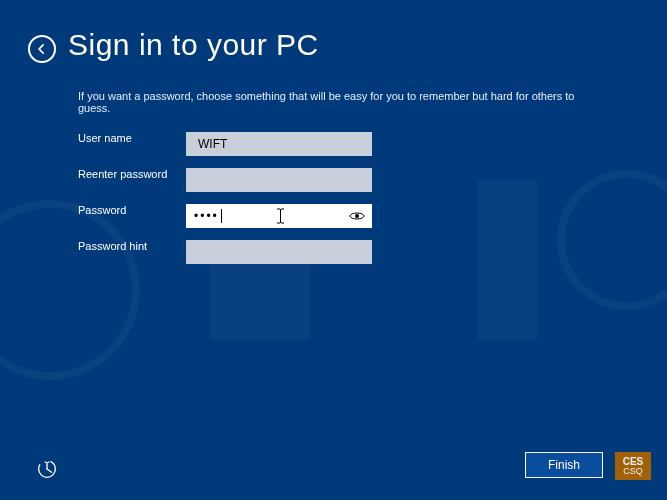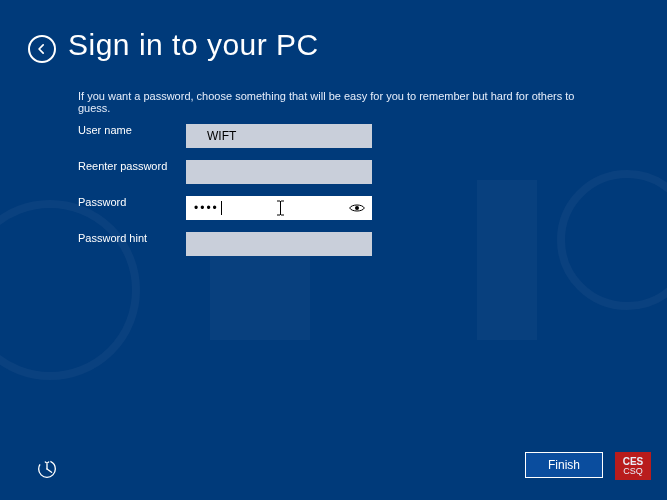--- a/index.html
+++ b/index.html
@@ -20,27 +20,27 @@
   .header { position: absolute; top: 28px; left: 28px; display: flex; align-items: center; gap: 12px; }
   .back-btn {
     width: 28px; height: 28px; border: 2px solid #fff; border-radius: 50%;
     display: flex; align-items: center; justify-content: center; cursor: pointer;
     position: relative; top: 4px;
   }
   .back-btn svg { width: 14px; height: 14px; }
   .title { font-size: 30px; font-weight: 300; letter-spacing: 0.5px; }
 
   .content { position: absolute; top: 90px; left: 78px; width: 520px; }
-  .hint-text { font-size: 11px; color: #e6eefb; margin-bottom: 10px; }
+  .hint-text { font-size: 11px; color: #e6eefb; margin-bottom: 18px; }
   .row { display: flex; align-items: flex-start; margin-bottom: 12px; height: 24px; }
   .label { width: 108px; font-size: 11px; color: #fff; }
   .field-wrap { position: relative; width: 186px; height: 24px; }
   .text-field {
     width: 186px; height: 24px; background: #fff; border: none;
-    font-size: 12px; padding: 0 21px; color: #000;
+    font-size: 12px; padding: 0 12px; color: #000;
   }
   .text-field.readonly { background: #c9cfda; }
   .text-field.dim { background: #c9cfda; }
   .pw-dots { position: absolute; left: 8px; top: 0; height: 24px; display: flex; align-items: center; font-size: 12px; color: #000; letter-spacing: 2px; pointer-events:none; }
   .caret { display:inline-block; width:1px; height:14px; background:#000; margin-left:2px; vertical-align:middle; }
   .ibeam { position:absolute; left: 90px; top: 4px; pointer-events:none; }
   .ibeam svg { width: 9px; height: 16px; }
   .reveal-eye {
     position: absolute; right: 4px; top: 0; width: 22px; height: 24px;
     display: flex; align-items: center; justify-content: center; cursor: pointer;
@@ -53,21 +53,21 @@
     display:flex; align-items:center; justify-content:center; cursor:pointer;
   }
   .ease-btn svg { width: 20px; height: 20px; }
   .right-group { position: absolute; right: 16px; bottom: 2px; display: flex; gap: 12px; align-items: stretch; }
   .finish-btn {
     min-width: 78px; height: 26px; border: 1px solid #fff; background: #0a4d9e;
     color: #fff; font-size: 12px; padding: 0 12px; cursor: pointer;
     display:flex; align-items:center; justify-content:center;
   }
   .kb-ind {
-    width: 36px; height: 28px; background: #b91c1c; color: #e9eef8;
+    width: 36px; height: 28px; background: #a16207; color: #e9eef8;
     font-size: 9px; line-height: 1.1; text-align: center; display:flex;
     flex-direction: column; align-items: center; justify-content: center;
     cursor: pointer;
   }
   .kb-ind .l1 { font-weight: bold; font-size: 10px; }
 </style>
 </head>
 <body>
 
 <div class="wm wm1"></div>

